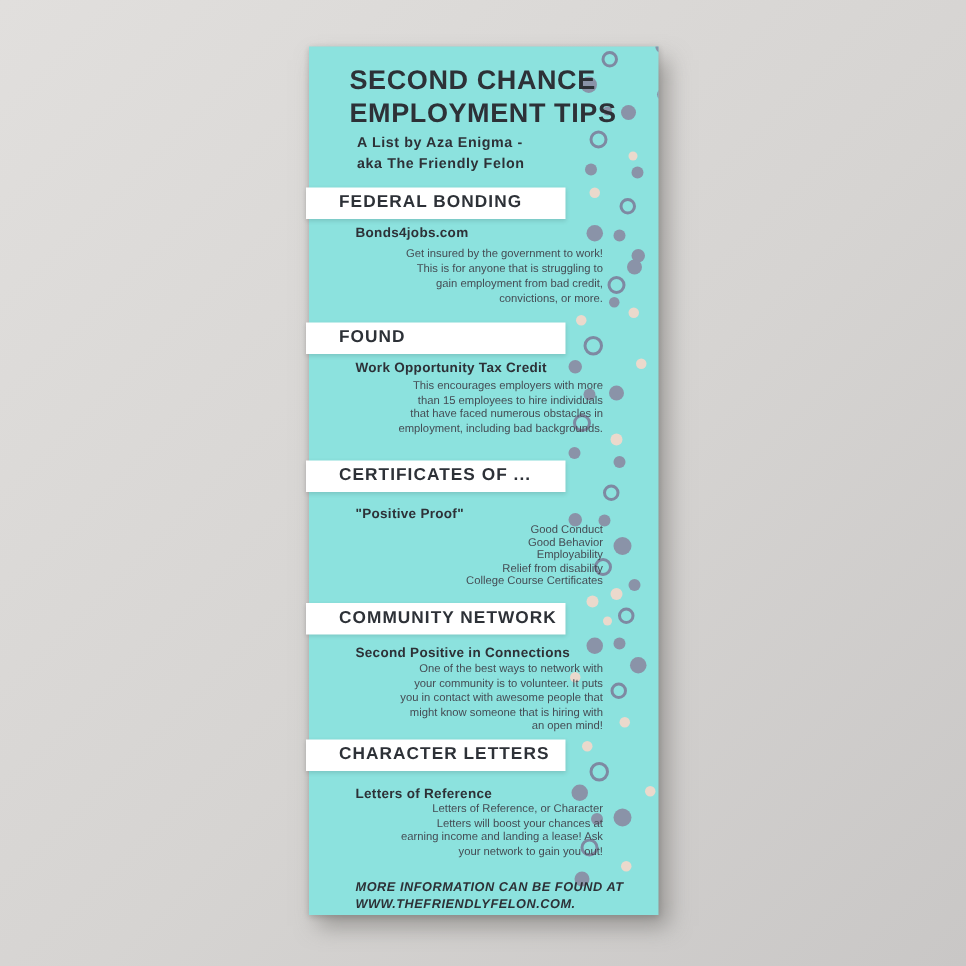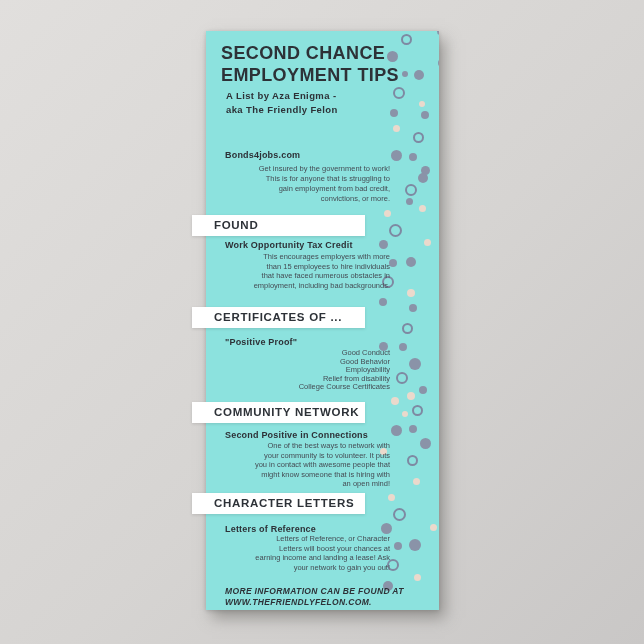--- a/index.html
+++ b/index.html
@@ -16,21 +16,21 @@
     box-shadow: 6px 8px 14px rgba(105,103,101,0.55), 0 1px 4px rgba(0,0,0,0.18);
   }
   .dots-layer {
     position: absolute; inset: 0;
     overflow: hidden;
   }
   .dot { position: absolute; border-radius: 50%; }
   .dot-fill  { background: var(--dot_slate); }
   .dot-beige { background: var(--dot_beige); }
   .dot-ring  { border: 2px solid var(--dot_ring); background: transparent; }
-  .poster-content { position: absolute; inset: 0; }
+  .poster-content { position: absolute; inset: 0; margin-left: 12px; }
   .poster-title {
     position: absolute; left: 15px; top: 11px;
     font-size: 18px; font-weight: 700; line-height: 22px;
     letter-spacing: 0.4px; color: var(--text_dark);
     white-space: pre-line;
   }
   .poster-byline {
     position: absolute; left: 20px; top: 58px;
     font-size: 9.5px; font-weight: 700; line-height: 14px;
     letter-spacing: 0.4px; color: var(--text_dark);
@@ -131,20 +131,23 @@
       <div class="dot dot-beige" style="left: 207.5px; top: 542.5px; height: 7px; width: 7px;"></div>
       <div class="dot dot-fill" style="left: 177px; top: 550px; height: 10px; width: 10px;"></div>
     </div>
 
   <div class="poster-content">
     <div class="poster-title">SECOND CHANCE
 EMPLOYMENT TIPS</div>
     <div class="poster-byline">A List by Aza Enigma -
 aka The Friendly Felon</div>
 
+    <div class="section-bar" style="top:94px">
+      <span class="bar-label">FEDERAL BONDING</span>
+    </div>
     <div class="section-sub" style="top:119px">Bonds4jobs.com</div>
     <div class="section-body body-lh10" style="top:133px">Get insured by the government to work!
 This is for anyone that is struggling to
 gain employment from bad credit,
 convictions, or more.</div>
 
     <div class="section-bar" style="top:184px">
       <span class="bar-label">FOUND</span>
     </div>
     <div class="section-sub" style="top:209px">Work Opportunity Tax Credit</div>

